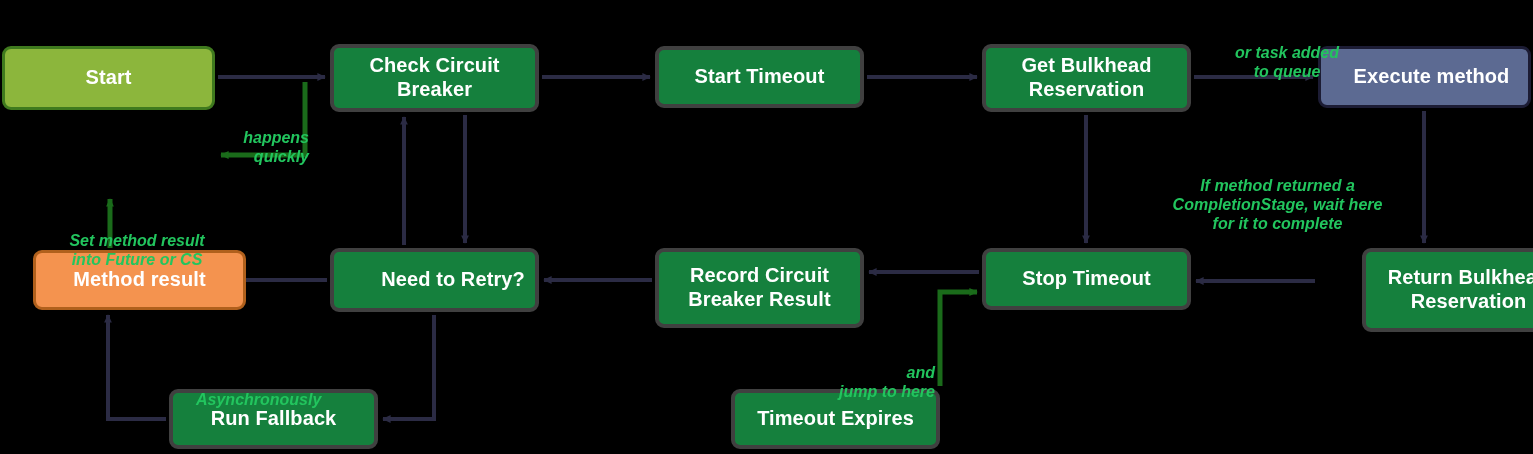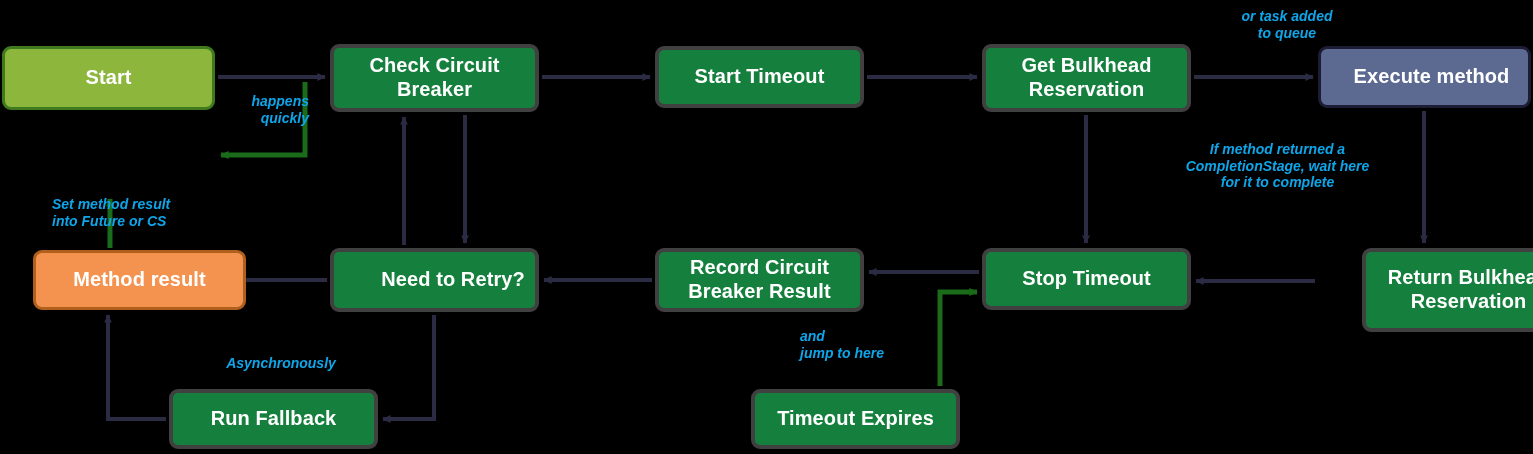--- a/index.html
+++ b/index.html
@@ -25,27 +25,28 @@
     z-index:3;
   }
   .n-blue{ background:#15803d; border:4px solid #404040; }
   .n-slate{ background:#5c6a92; border:3px solid #1c1c34;padding-left:20px; }
   .n-lime{ background:#8cb63c; border:3px solid #3f7a1e; }
   .n-dgreen{ background:#1a7a1a; border:3px solid #0d5a0d; }
   .n-orange{ background:#f4934f; border:3px solid #b0601c;margin-left:31px; }
 
   .lbl{
     position:absolute;
-    color:#0ea5e9;
+    color:#22c55e;
     font-style:italic;
     font-weight:bold;
-    font-size:14px;
+    font-size:16px;
     line-height:1.18;
     white-space:pre;
     z-index:4;
+    margin-top:36px;
   }
 
   svg#wires{
     position:absolute;left:0;top:0;width:1533px;height:454px;
     z-index:2;pointer-events:none;
   }
 </style>
 </head>
 <body>
 
@@ -84,27 +85,27 @@
       <path d="M940,386 L940,292 L977,292" marker-end="url(#ah-green)"></path>
     </g>
   </svg>
 
   <div class="node n-lime" style="left: 2px; top: 46px; width: 213px; height: 64px;">Start</div>
   <div class="node n-orange" style="left: 2px; top: 250px; width: 213px; height: 60px;">Method result</div>
   <div class="node n-blue" style="left: 330px; top: 44px; width: 209px; height: 68px;">Check Circuit<br>Breaker</div>
   <div class="node n-blue" style="left: 330px; top: 248px; width: 209px; height: 64px; padding-left: 43px;">Need to Retry?</div>
   <div class="node n-blue" style="left: 169px; top: 389px; width: 209px; height: 60px;">Run Fallback</div>
   <div class="node n-blue" style="left: 655px; top: 46px; width: 209px; height: 62px;">Start Timeout</div>
-  <div class="node n-blue" style="left: 655px; top: 248px; width: 209px; height: 64px;">Record Circuit<br>Breaker Result</div>
-  <div class="node n-blue" style="left: 751px; top: 389px; width: 209px; height: 60px;">Timeout Expires</div>
+  <div class="node n-blue" style="left: 655px; top: 248px; width: 209px; height: 80px;">Record Circuit<br>Breaker Result</div>
+  <div class="node n-blue" style="left: 731px; top: 389px; width: 209px; height: 60px;">Timeout Expires</div>
   <div class="node n-blue" style="left: 982px; top: 44px; width: 209px; height: 68px;">Get Bulkhead<br>Reservation</div>
   <div class="node n-blue" style="left: 982px; top: 248px; width: 209px; height: 62px;">Stop Timeout</div>
   <div class="node n-slate" style="left: 1318px; top: 46px; width: 213px; height: 62px;">Execute method</div>
   <div class="node n-blue" style="left: 1362px; top: 248px; width: 213px; height: 84px;">Return Bulkhead<br>Reservation</div>
 
   <div class="lbl" style="left: 213px; top: 93px; width: 96px; text-align: right;">happens<br>quickly</div>
-  <div class="lbl" style="left: 52px; top: 196px; width: 182px; ">Set method result<br>into Future or CS</div>
-  <div class="lbl" style="left: 196px; top: 355px; width: 170px; text-align: center;">Asynchronously</div>
-  <div class="lbl" style="left: 800px; top: 328px; width: 135px; text-align: left;">and<br>jump to here</div>
+  <div class="lbl" style="left: 46px; top: 196px; width: 182px; text-align: center;">Set method result<br>into Future or CS</div>
+  <div class="lbl" style="left: 196px; top: 355px; width: 170px; ">Asynchronously</div>
+  <div class="lbl" style="left: 800px; top: 328px; width: 135px; text-align: right;">and<br>jump to here</div>
   <div class="lbl" style="left: 1195px; top: 8px; width: 184px; text-align: center;">or task added<br>to queue</div>
   <div class="lbl" style="left: 1140px; top: 141px; width: 275px; text-align: center;">If method returned a<br>CompletionStage, wait here<br>for it to complete</div>
 
 </div>
 
 </body></html>

